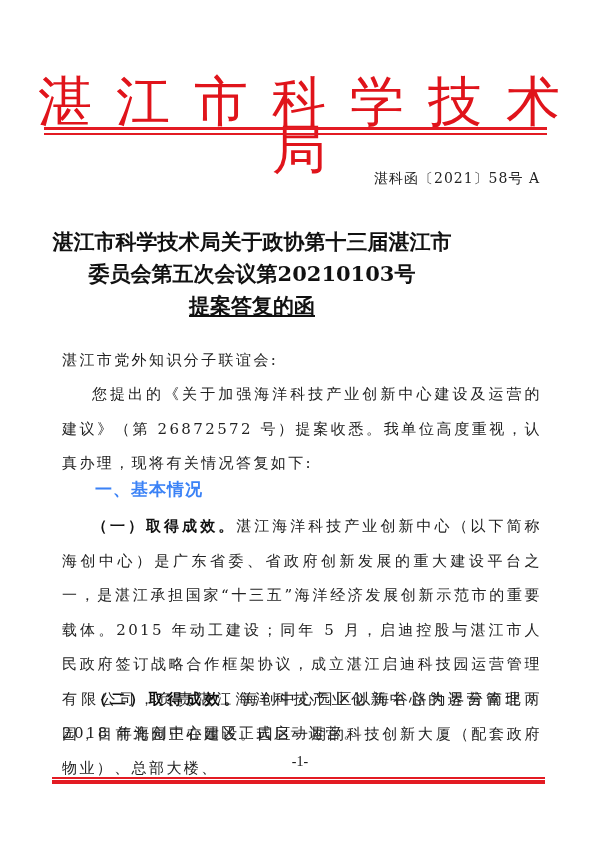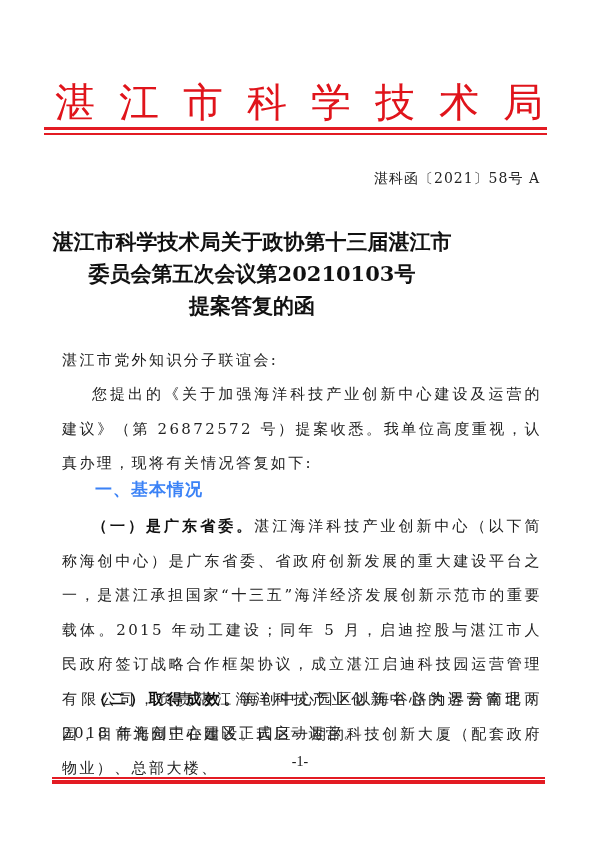--- a/index.html
+++ b/index.html
@@ -1,19 +1,19 @@
 <!DOCTYPE html>
 <html><head>
   <meta charset="utf-8">
   <style>
     html, body { margin: 0; padding: 0; background: #ffffff; }
     body { width: 600px; height: 848px; position: relative; overflow: hidden;
            font-family: "DejaVu Serif", "Liberation Serif", serif; color: #1a1a1a; }
     .masthead { position: absolute; left: 0; top: 78px; width: 600px; text-align: center;
-                color: #e0141b; font-size: 40px; letter-spacing: 24px; font-weight: normal;
+                color: #e0141b; font-size: 54px; letter-spacing: 24px; font-weight: normal;
                 font-family: "DejaVu Serif", serif; line-height: 48px; padding-left: 22px; box-sizing: border-box; }
     .rule-thick { position: absolute; background: #e31b23; }
     .rule-thin { position: absolute; background: #e31b23; }
     .docno { position: absolute; right: 60px; top: 170px; font-size: 14px; letter-spacing: 1px;
              font-family: "DejaVu Serif", serif; color: #222; margin-left: 39px; }
     .title { position: absolute; left: 0; width: 504px; text-align: center; font-weight: bold;
              font-size: 21px; line-height: 28px; color: #111; font-family: "DejaVu Serif", serif; }
     .para { position: absolute; left: 62px; width: 480px; font-size: 15px; line-height: 34.5px;
             letter-spacing: 2.4px; color: #222; text-align: justify; text-justify: inter-character; }
     .indent { text-indent: 2em; }
@@ -28,30 +28,30 @@
 
 <div class="masthead">湛江市科学技术局</div>
 
 <div class="rule-thick" style="left:44px; top:127px; width:503px; height:3px;"></div>
 <div class="rule-thin" style="left:44px; top:133px; width:503px; height:1.5px;"></div>
 
 <div class="docno">湛科函〔2021〕58号 A</div>
 
 <div class="title" style="top:228px;">湛江市科学技术局关于政协第十三届湛江市</div>
 <div class="title" style="top:260px;">委员会第五次会议第20210103号</div>
-<div class="title" style="top:292px;">提案答复的函</div>
+<div class="title" style="top:292px;text-decoration:underline;">提案答复的函</div>
 
 <div class="para" style="top:343px;">湛江市党外知识分子联谊会:</div>
 
 <div class="para indent" style="top:377px;">您提出的《关于加强海洋科技产业创新中心建设及运营的建议》（第 26872572 号）提案收悉。我单位高度重视，认真办理，现将有关情况答复如下:</div>
 
 <div class="heading1" style="top:478px;">一、基本情况</div>
 
 <div class="para indent" style="top:509px;">
-  <span class="bold-lead">（一）是广东省委。</span><span>湛江海洋科技产业创新中心（以下简称海创中心）是广东省委、省政府创新发展的重大建设平台之一，是湛江承担国家“十三五”海洋经济发展创新示范市的重要载体。2015 年动工建设；同年 5 月，启迪控股与湛江市人民政府签订战略合作框架协议，成立湛江启迪科技园运营管理有限公司，负责湛江海洋科技产业创新中心的运营管理；2018 年海创中心园区正式启动运营。</span>
+  <span class="bold-lead">（一）取得成效。</span><span>湛江海洋科技产业创新中心（以下简称海创中心）是广东省委、省政府创新发展的重大建设平台之一，是湛江承担国家“十三五”海洋经济发展创新示范市的重要载体。2015 年动工建设；同年 5 月，启迪控股与湛江市人民政府签订战略合作框架协议，成立湛江启迪科技园运营管理有限公司，负责湛江海洋科技产业创新中心的运营管理；2018 年海创中心园区正式启动运营。</span>
 </div>
 
 <div class="para indent" style="top:682px;">
   <span class="bold-lead">（二）取得成效。</span><span>海创中心园区以海谷路为界分南北两园，目前北园正在建设。园区一期的科技创新大厦（配套政府物业）、总部大楼、</span>
 </div>
 
 <div class="pageno">-1-</div>
 
 <div class="rule-thin" style="left:52px; top:777px; width:493px; height:1.5px;"></div>
 <div class="rule-thick" style="left:52px; top:780px; width:493px; height:3.5px;"></div>

